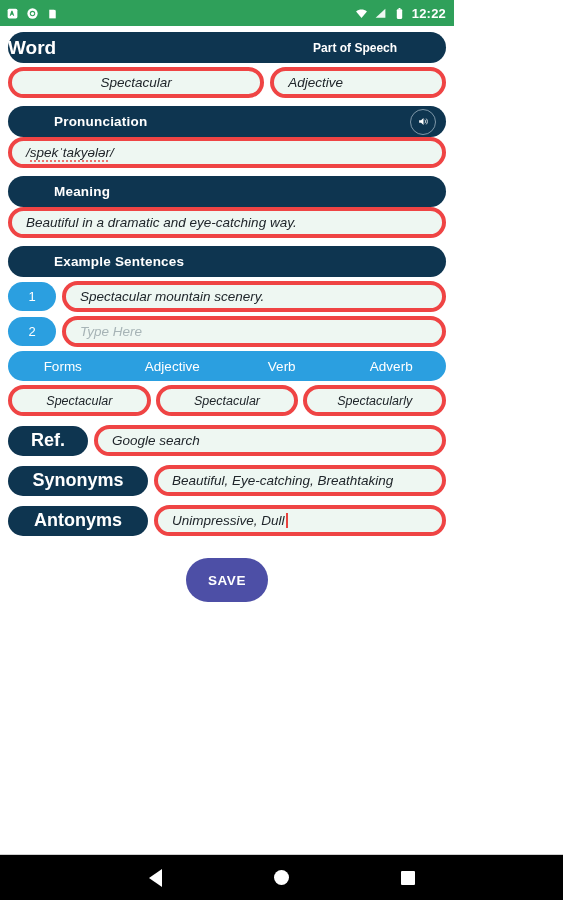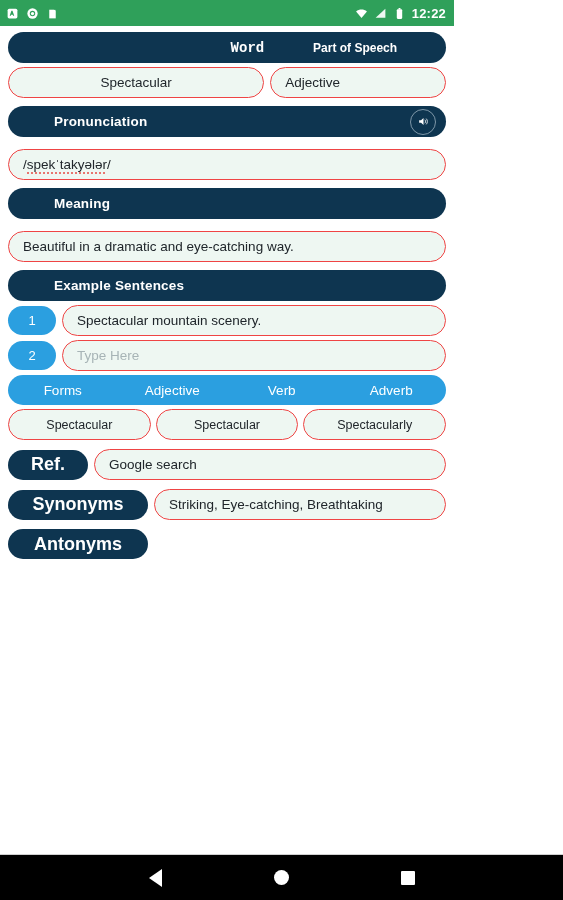--- a/index.html
+++ b/index.html
@@ -21,56 +21,57 @@
   .sb-right { display: flex; align-items: center; gap: 6px; }
   .sb-ico { width: 13px; height: 13px; display: block; }
   .sb-time { color: #fff; font-size: 13px; font-weight: bold; letter-spacing: .2px; }
 
   
   .content { padding: 6px 8px 0 8px; }
 
   .navy { background: #0e3550; color: #ffffff; }
   .field {
     background: #eef7f2;
-    border: 1px solid #ef4444;
+    border: 4px solid #ef4444;
     border-radius: 999px;
     color: #20262b;
     font-size: 13.5px;
     display: flex; align-items: center;
     padding: 0 14px;
     height: 31px;
+    font-style: italic;
   }
   .field.placeholder { color: #a7b4b6; }
 
   
   .hdr-row { display: flex; height: 31px; align-items: center; }
   .hdr-bar {
     width: 100%; height: 31px; border-radius: 999px;
     display: flex; align-items: center;
   }
-  .hdr-bar .h-word { flex: 0 0 58.5%; text-align: right; font-size: 14px; font-weight: bold; font-family: Liberation Mono, monospace; }
+  .hdr-bar .h-word { flex: 0 0 58.5%; text-align: left; font-size: 19px; font-weight: bold; }
   .hdr-bar .h-pos { flex: 1; text-align: center; font-size: 12px; font-weight: bold; }
 
   .inputs-row { display: flex; margin-top: 4px; }
   .inputs-row .in-word { flex: 0 0 58.5%; justify-content: center; }
   .inputs-row .in-pos { flex: 1; margin-left: 6px; }
 
   .section-bar {
     height: 31px; border-radius: 999px; display: flex; align-items: center;
     padding: 0 18px; font-size: 13.5px; font-weight: bold; margin-top: 8px;
     justify-content: space-between;
   }
   .section-bar .sb-label { letter-spacing: .2px; padding-left: 28px; }
   .spk {
     width: 26px; height: 26px; border-radius: 50%;
     border: 1.5px solid #7e97a8;
     display: flex; align-items: center; justify-content: center;
     margin-right: -8px;
   }
-  .field-row { margin-top: 12px; }
+  .field-row { margin-top: 0; }
 
   .pron-text { position: relative; display: inline-block; }
   .pron-text::after {
     content: ""; position: absolute; left: 4px; right: 6px; bottom: -2px; height: 2px;
     background: repeating-linear-gradient(90deg, #e8756f 0 2px, transparent 2px 4px);
   }
 
   
   .ex-row { display: flex; align-items: center; margin-top: 4px; gap: 6px; }
   .ex-num {
@@ -212,26 +213,33 @@
       <div class="field">Spectacular</div>
       <div class="field">Spectacularly</div>
     </div>
 
     <div class="lrow">
       <div class="lbl w-ref">Ref.</div>
       <div class="field val">Google search</div>
     </div>
     <div class="lrow">
       <div class="lbl w-wide">Synonyms</div>
-      <div class="field val">Striking, Eye-catching, Breathtaking</div>
+      <div class="field val">Beautiful, Eye-catching, Breathtaking</div>
     </div>
     <div class="lrow">
       <div class="lbl w-wide">Antonyms</div>
-    </div>
-
+      <div class="field val">
+        <span>Unimpressive, Dull</span>
+          <span class="caret"></span>
+      </div>
+    </div>
+
+    <div class="save-wrap">
+      <button class="save-btn">SAVE</button>
+    </div>
 
   </div>
 
   <div class="navbar">
     <div class="nav-back"></div>
     <div class="nav-home"></div>
     <div class="nav-recent"></div>
   </div>
 
 </div>

